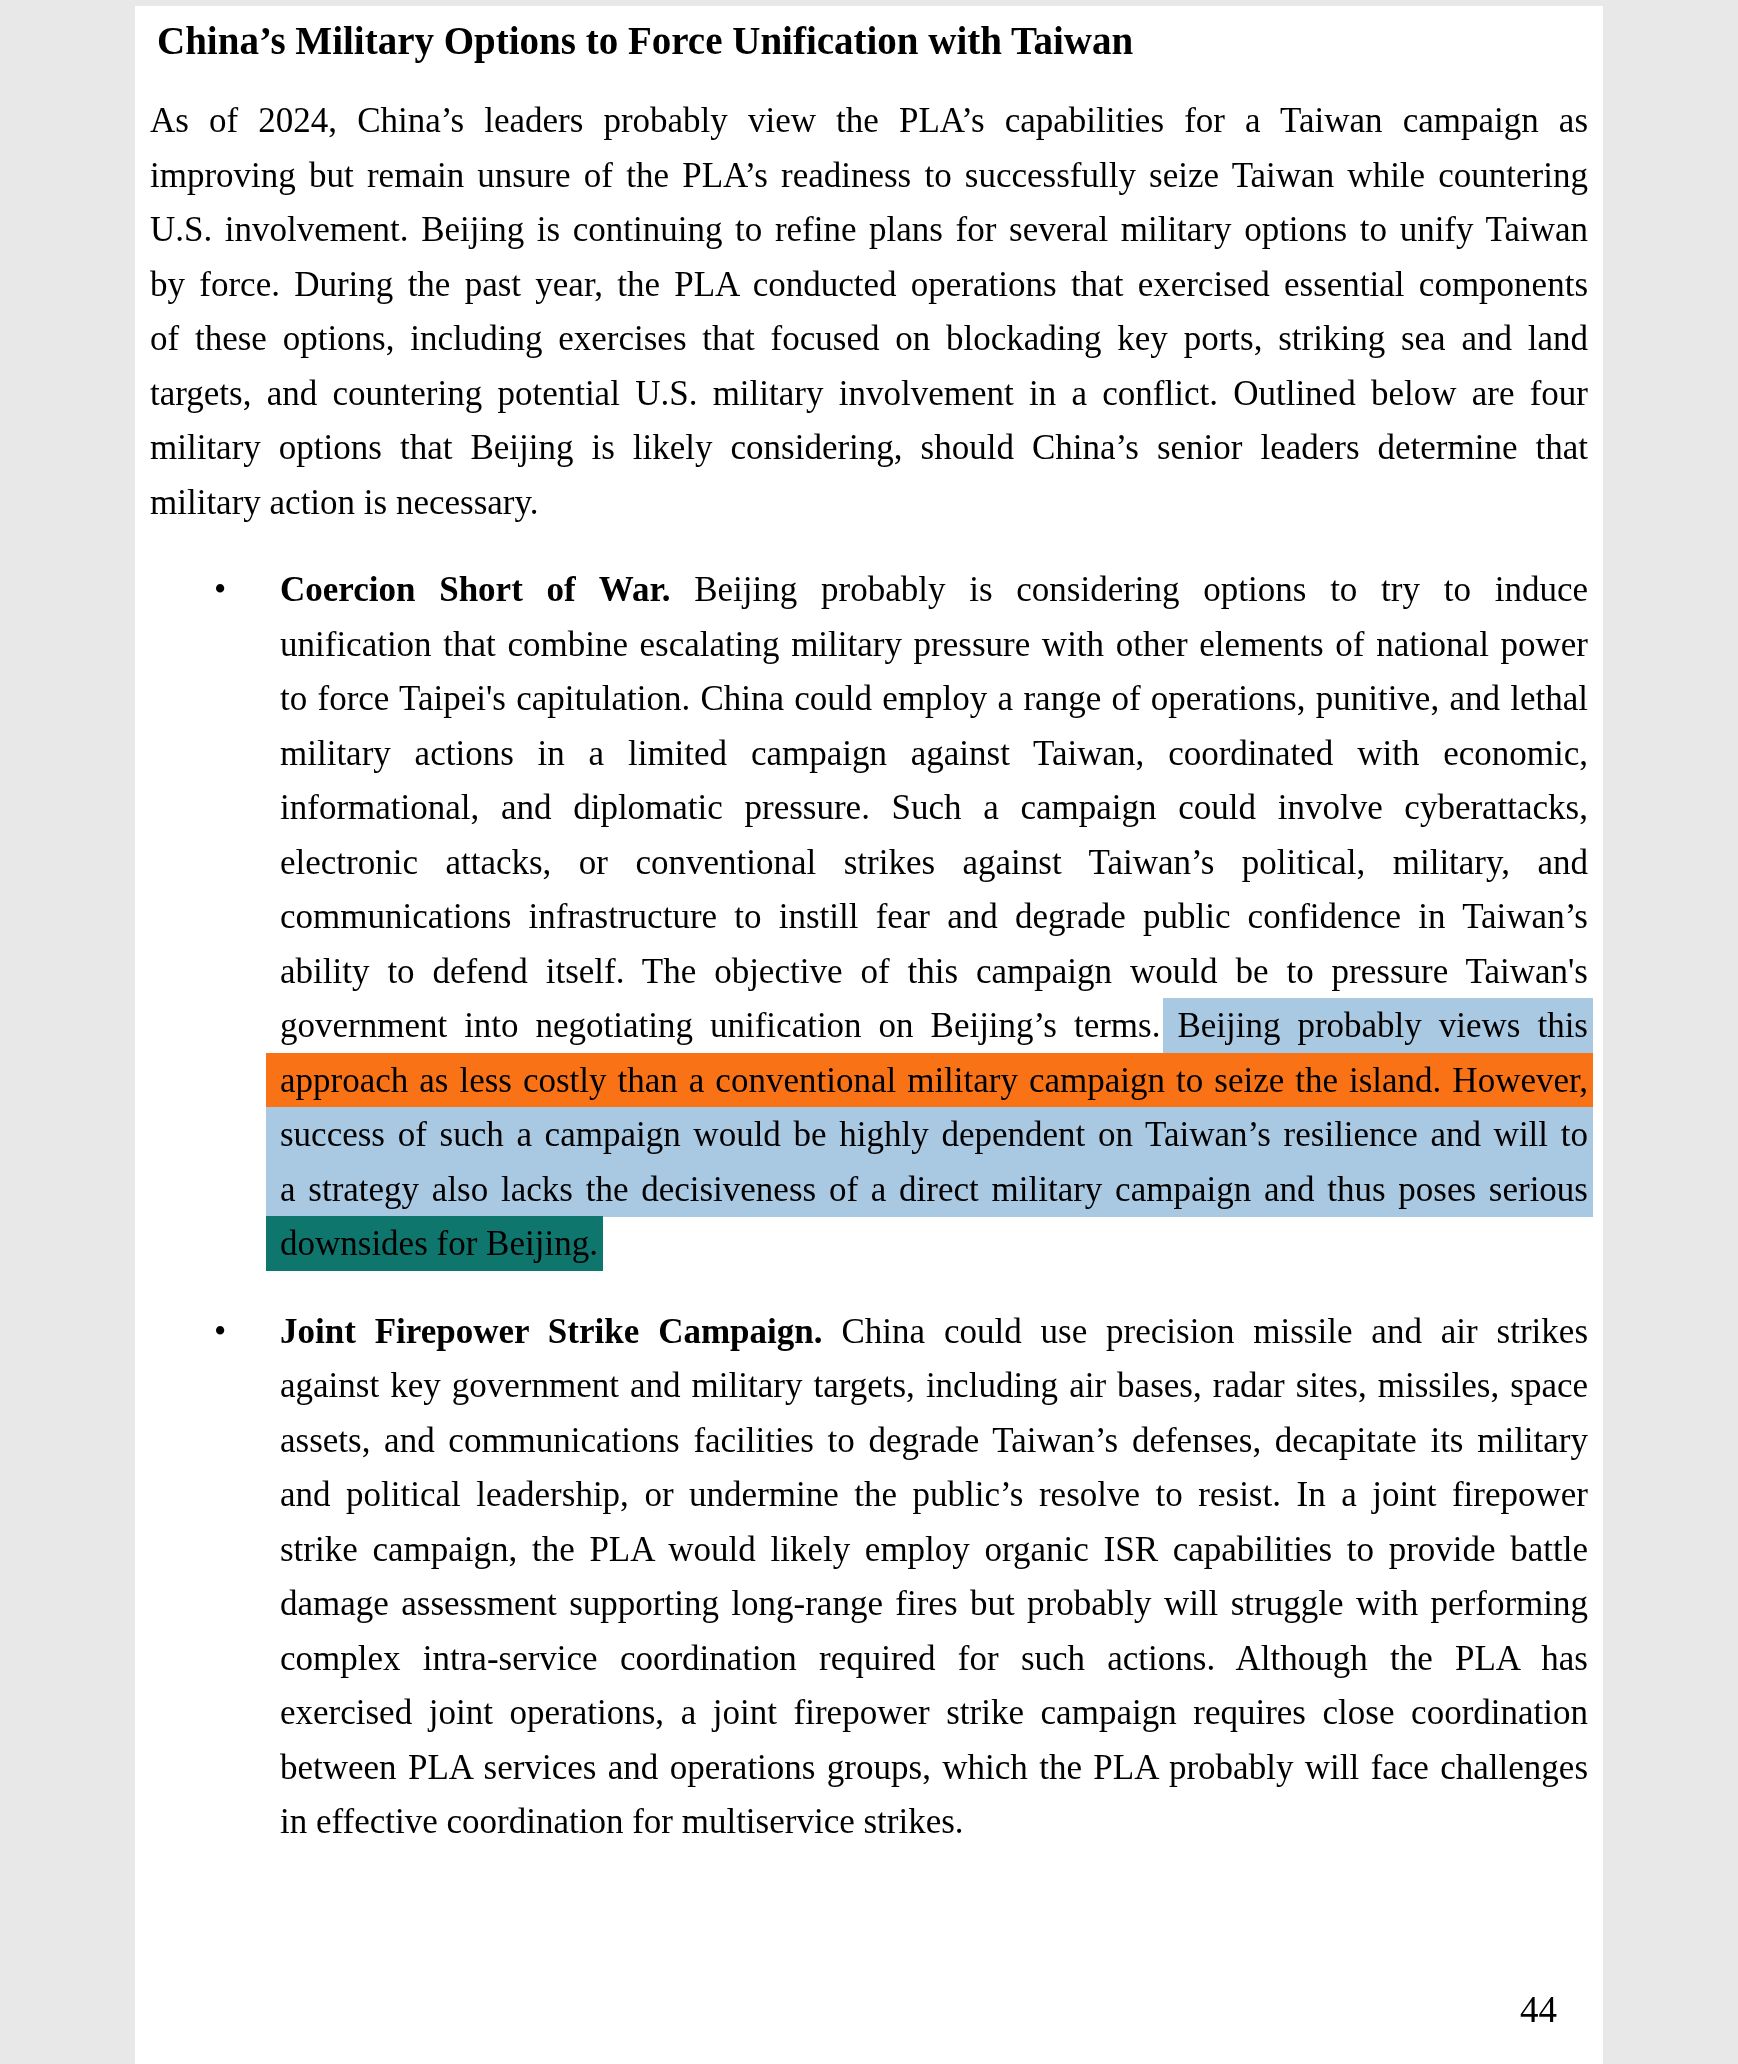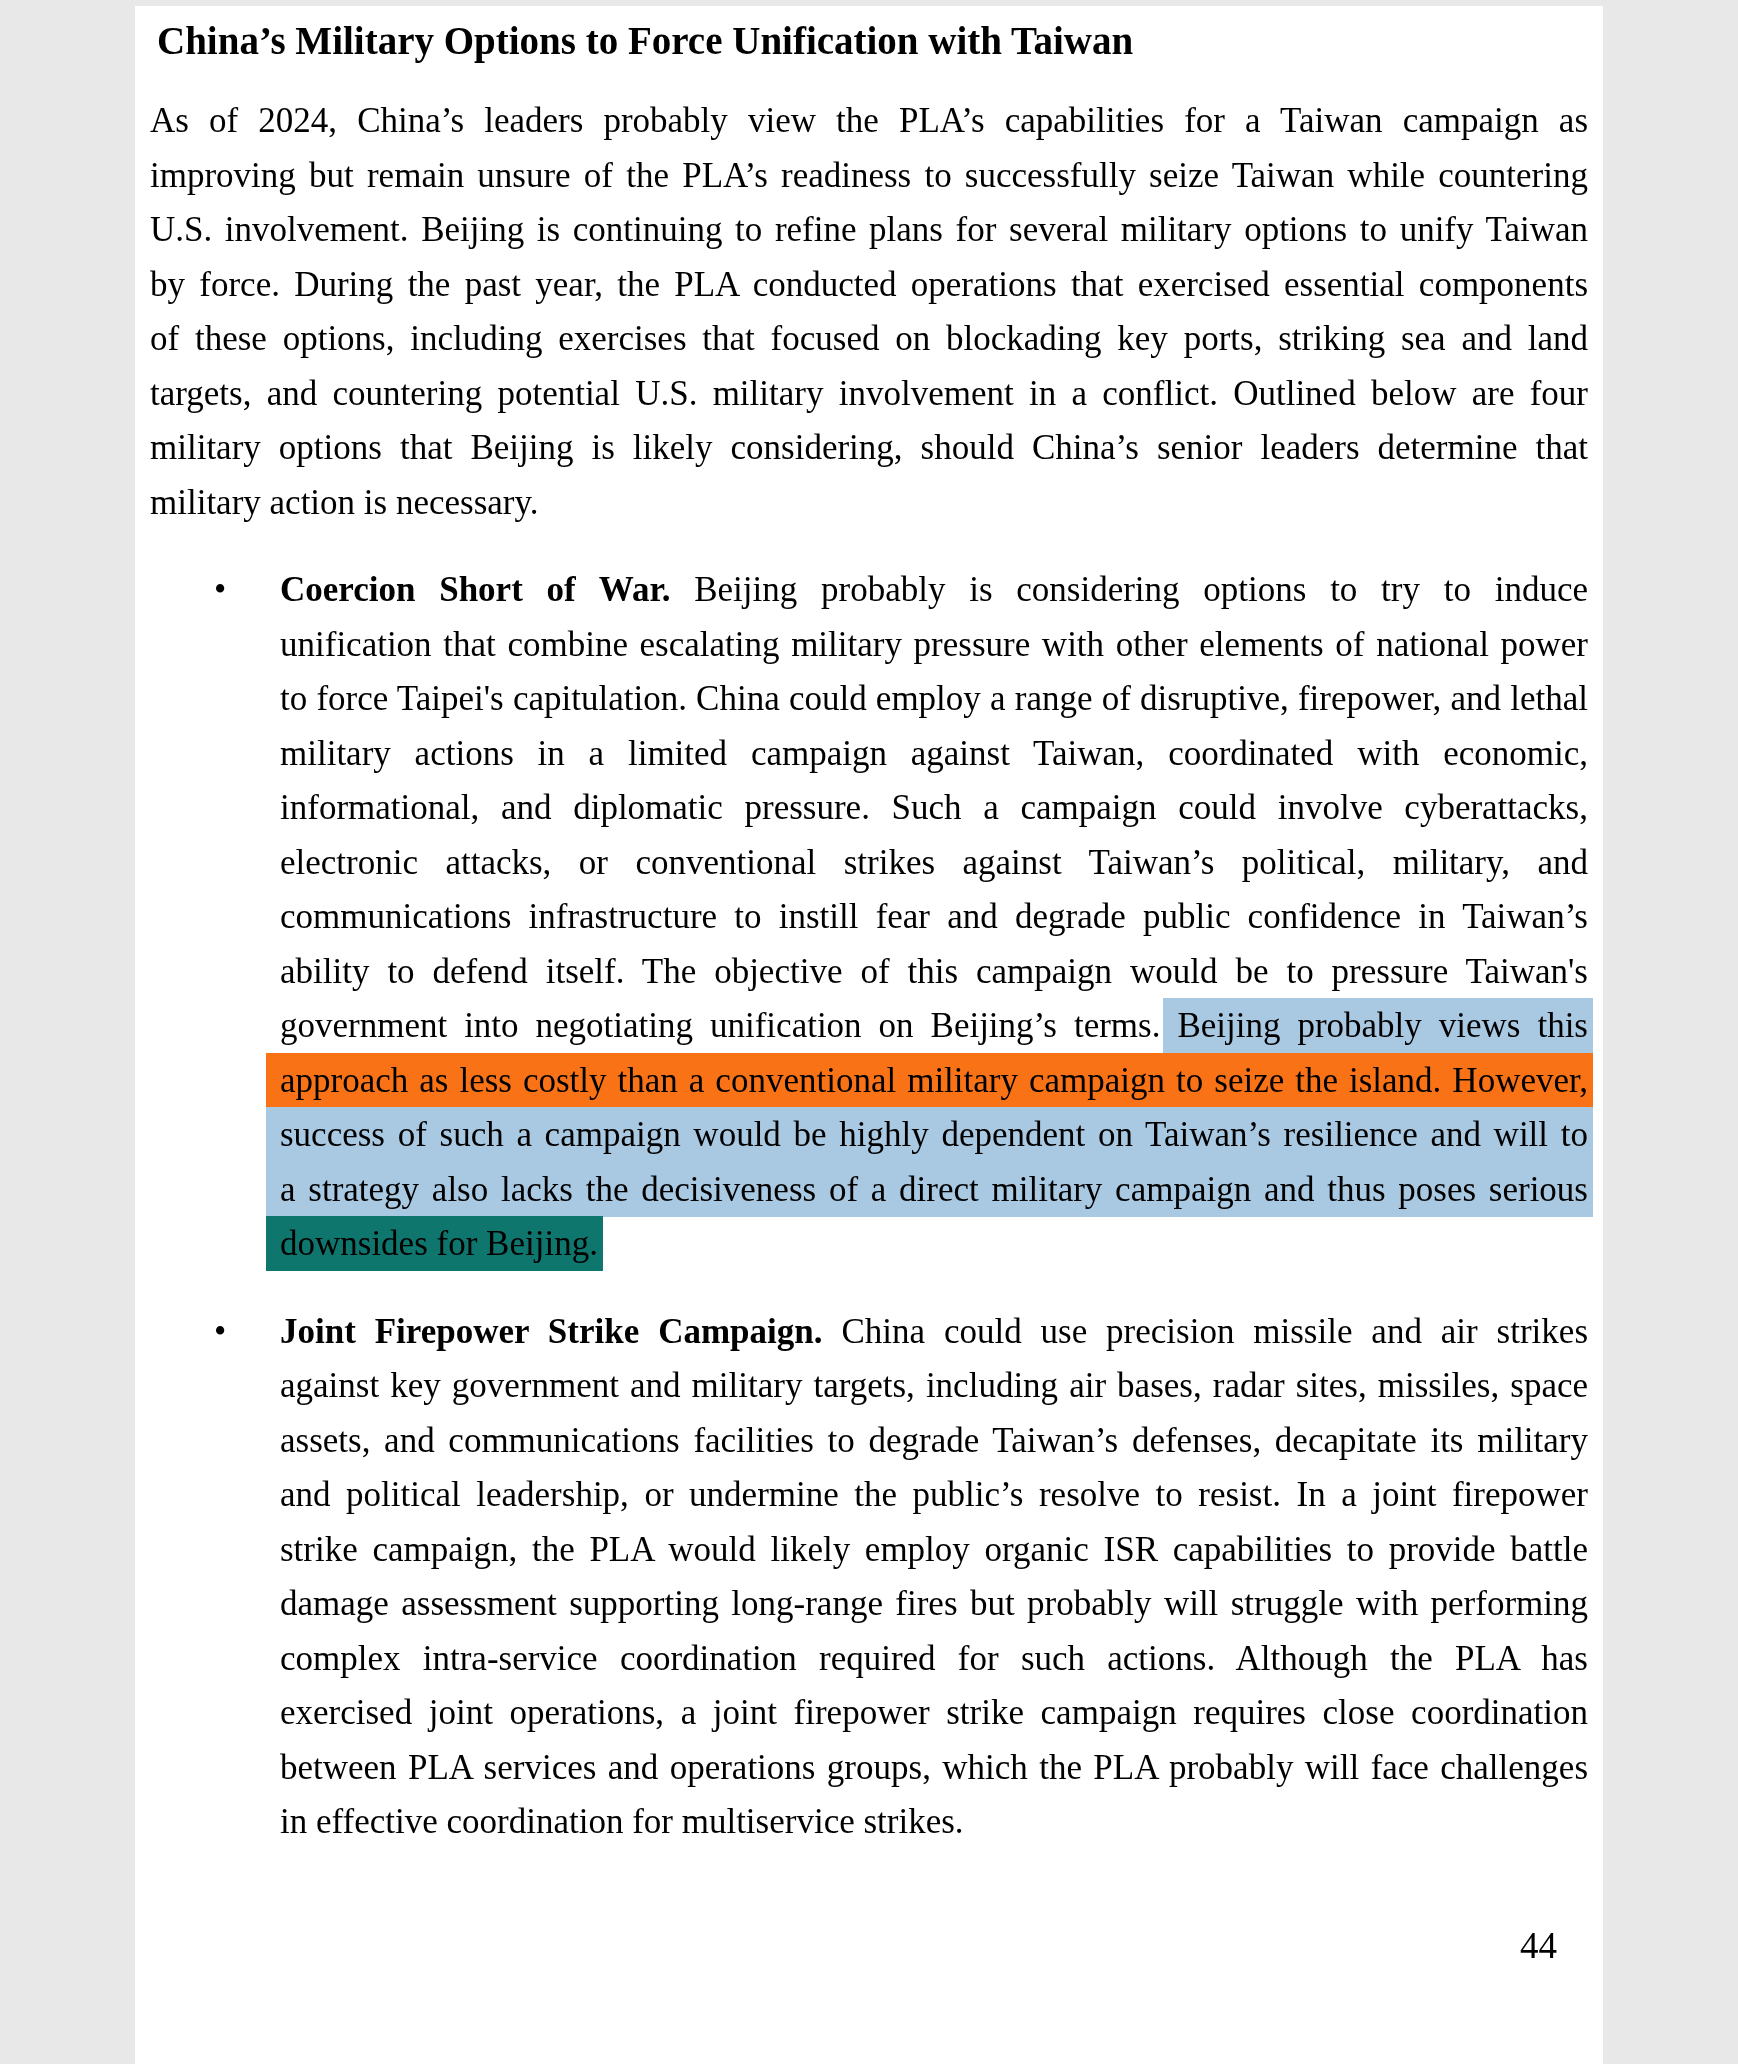--- a/index.html
+++ b/index.html
@@ -43,21 +43,21 @@
     line-height: 54.5px;
   }
   .b { font-weight: bold; }
   .hl {
     
     padding: 8px 5px 8px 14px;
     margin: 0 -5px 0 -14px;
   }
   .pagenum {
     position: absolute;
-    top: 1920px;
+    top: 1984px;
     right: 46px;
     font-size: 37px;
     line-height: 40px;
   }
 </style>
 </head>
 <body>
 
 <div class="page">
   <h1 class="doc-title">China’s Military Options to Force Unification with Taiwan</h1>
@@ -72,21 +72,21 @@
         <div class="line"><span>targets, and countering potential U.S. military involvement in a conflict. Outlined below are four</span></div>
         <div class="line"><span>military options that Beijing is likely considering, should China’s senior leaders determine that</span></div>
         <div class="line last"><span>military action is necessary.</span></div>
       </div>
 
     <div class="bullet">
       <span class="marker">•</span>
       <div class="bullet-body">
           <div class="line"><span class="b">Coercion Short of War.</span><span> Beijing probably is considering options to try to induce</span></div>
           <div class="line"><span>unification that combine escalating military pressure with other elements of national power</span></div>
-          <div class="line"><span>to force Taipei's capitulation. China could employ a range of disruptive, firepower, and lethal</span></div>
+          <div class="line"><span>to force Taipei's capitulation. China could employ a range of operations, punitive, and lethal</span></div>
           <div class="line"><span>military actions in a limited campaign against Taiwan, coordinated with economic,</span></div>
           <div class="line"><span>informational, and diplomatic pressure. Such a campaign could involve cyberattacks,</span></div>
           <div class="line"><span>electronic attacks, or conventional strikes against Taiwan’s political, military, and</span></div>
           <div class="line"><span>communications infrastructure to instill fear and degrade public confidence in Taiwan’s</span></div>
           <div class="line"><span>ability to defend itself. The objective of this campaign would be to pressure Taiwan's</span></div>
           <div class="line"><span>government into negotiating unification on Beijing’s terms. </span><span class="hl" style="background-color: rgb(169, 200, 226);">Beijing probably views this</span></div>
           <div class="line"><span class="hl" style="background-color: #f97316;">approach as less costly than a conventional military campaign to seize the island. However,</span></div>
           <div class="line"><span class="hl" style="background-color: rgb(169, 200, 226);">success of such a campaign would be highly dependent on Taiwan’s resilience and will to</span></div>
           <div class="line"><span class="hl" style="background-color: rgb(169, 200, 226);">a strategy also lacks the decisiveness of a direct military campaign and thus poses serious</span></div>
           <div class="line last"><span class="hl" style="background-color: #0f766e;">downsides for Beijing.</span></div>

